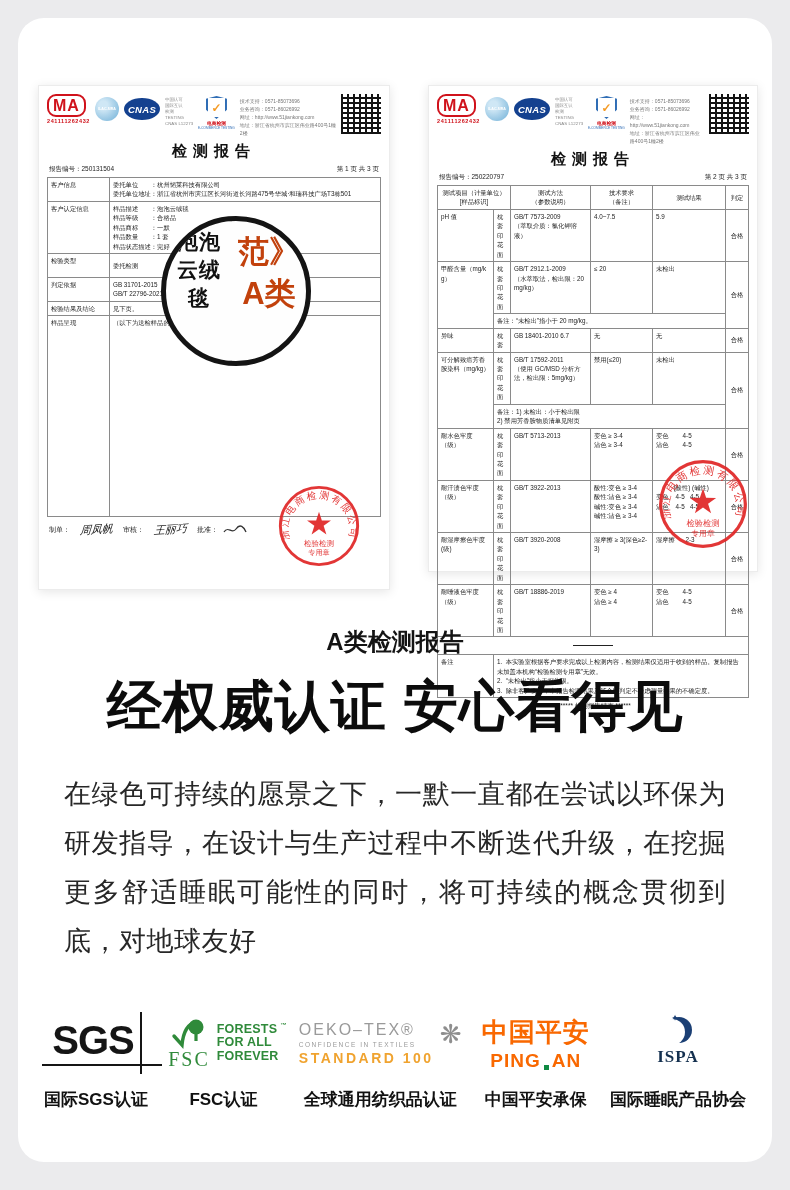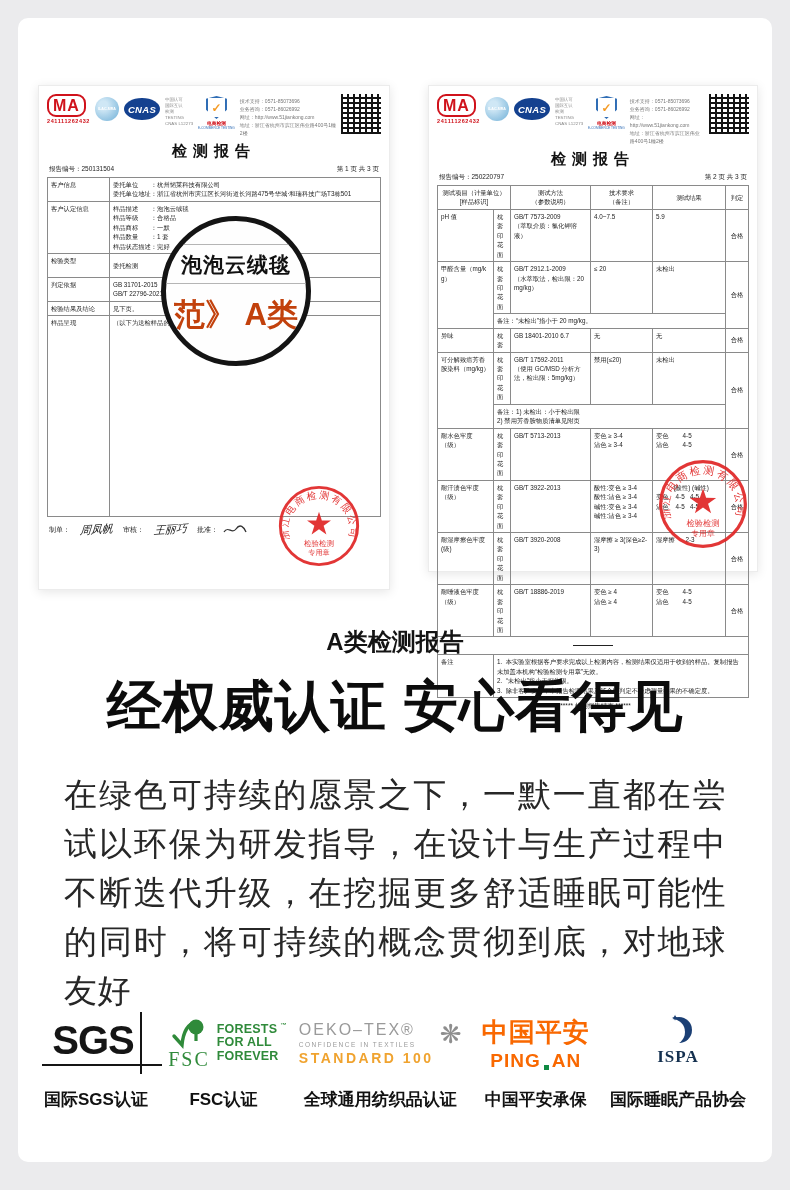--- a/index.html
+++ b/index.html
@@ -1,18 +1,18 @@
 <!DOCTYPE html>
 <html><head>
 <meta charset="utf-8">
 <style>
   html,body{margin:0;padding:0;}
   body{font-family:"Liberation Sans",sans-serif;}
   .page{position:relative;width:790px;height:1190px;background:#ebebed;overflow:hidden;}
-  .panel{position:absolute;left:18px;top:18px;width:754px;height:1144px;background:#ffffff;border-radius:10px;}
+  .panel{position:absolute;left:18px;top:18px;width:754px;height:1144px;background:#ffffff;border-radius:26px;}
 
   
   .report{position:absolute;background:#fff;border:1px solid #ececec;box-shadow:0 2px 10px rgba(0,0,0,.10);padding:8px;box-sizing:border-box;color:#222;}
   .report1{left:20px;top:67px;width:352px;height:505px;}
   .report2{left:410px;top:67px;width:330px;height:487px;}
 
   .rep-head{display:flex;align-items:flex-start;gap:5px;}
   .cma{display:flex;flex-direction:column;align-items:flex-start;}
   .cma-box{border:2.5px solid #d0121b;border-radius:9px;padding:0 4px;color:#d0121b;font-weight:800;font-size:16px;line-height:19px;letter-spacing:1px;}
   .cma-num{color:#d0121b;font-size:5.5px;font-weight:700;letter-spacing:.6px;margin-top:1px;}
@@ -41,28 +41,28 @@
   .sample-cell{height:196px;}
   .sign-row{display:flex;align-items:center;gap:4px;font-size:7px;margin-top:5px;padding:0 2px;color:#222;}
   .sig{font-family:"DejaVu Serif",serif;font-style:italic;font-size:11px;transform:rotate(-4deg) skewX(-8deg);color:#1c1c1c;margin:0 6px;}
   .divline{width:40px;border-top:1.6px solid #222;margin:6px auto;}
   .end-line{text-align:center;font-size:6.5px;margin-top:4px;color:#222;}
 
   .stamp{position:absolute;opacity:.92;}
   .stamp1{left:238px;top:398px;width:84px;height:84px;}
   .stamp2{left:228px;top:372px;width:92px;height:92px;}
 
-  .magnifier{position:absolute;left:122px;top:130px;width:150px;height:150px;border:5px solid #141414;border-radius:50%;background:#fefefe;box-sizing:border-box;display:flex;flex-direction:column;justify-content:center;overflow:hidden;z-index:5;}
+  .magnifier{position:absolute;left:122px;top:130px;width:150px;height:150px;border:5px solid #141414;border-radius:50%;background:#fefefe;box-sizing:border-box;display:flex;flex-direction:row;justify-content:center;overflow:hidden;z-index:5;}
   .mag-line1{border-top:1px solid #b5b5b5;border-bottom:1px solid #b5b5b5;padding:6px 0 4px;text-align:center;font-weight:700;font-size:21px;color:#111;letter-spacing:1px;}
   .mag-line2{padding:10px 0 2px;text-align:center;font-weight:700;font-size:31px;color:#c2410c;}
 
   
   .subtitle{position:absolute;top:608px;left:0;width:100%;text-align:center;font-size:24px;font-weight:600;color:#141414;}
   .big-title{position:absolute;top:652px;left:0;width:100%;text-align:center;font-size:55px;font-weight:800;color:#0c0c0c;letter-spacing:1px;}
-  .para{position:absolute;top:752px;left:46px;width:662px;font-size:33px;line-height:49px;color:#272727;text-align:justify;letter-spacing:.5px;}
+  .para{position:absolute;top:752px;left:46px;width:662px;font-size:27px;line-height:49px;color:#272727;text-align:justify;letter-spacing:.5px;}
 
   
   .certs{position:absolute;left:26px;top:992px;width:702px;display:flex;justify-content:space-between;align-items:flex-end;}
   .cert{display:flex;flex-direction:column;align-items:center;}
   .cert-logo{height:66px;display:flex;align-items:center;justify-content:center;}
   .cert-label{margin-top:12px;font-size:17px;font-weight:700;color:#111;white-space:nowrap;}
 
   .sgs-box{position:relative;padding:2px 8px 8px 2px;}
   .sgs-text{font-size:40px;font-weight:900;color:#151515;letter-spacing:-1px;line-height:44px;}
   .sgs-v{position:absolute;right:0;top:-4px;width:2px;height:62px;background:#151515;}

